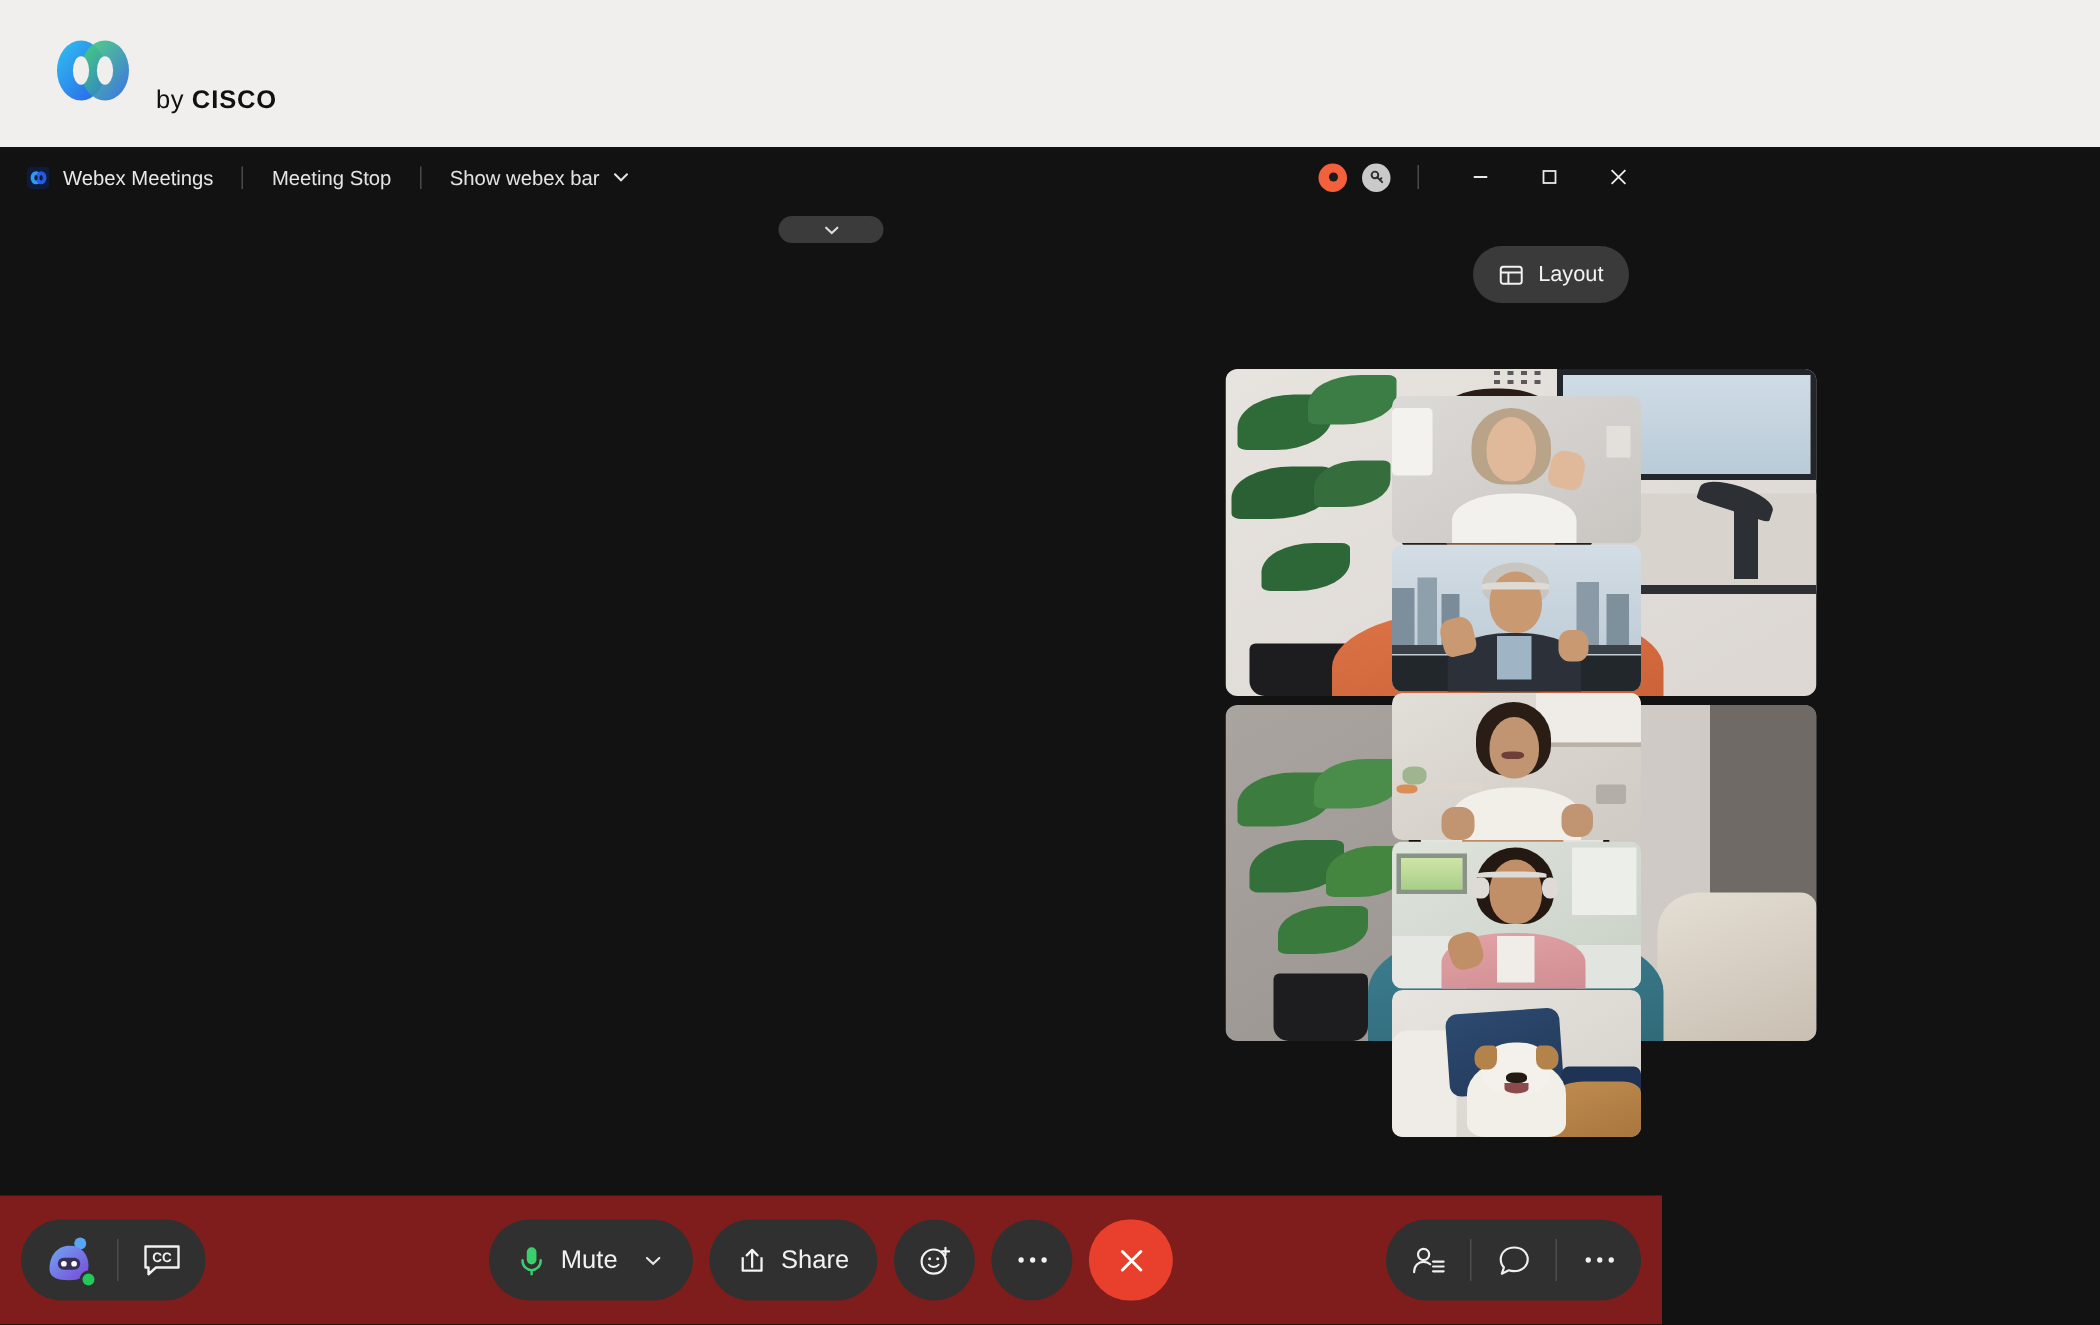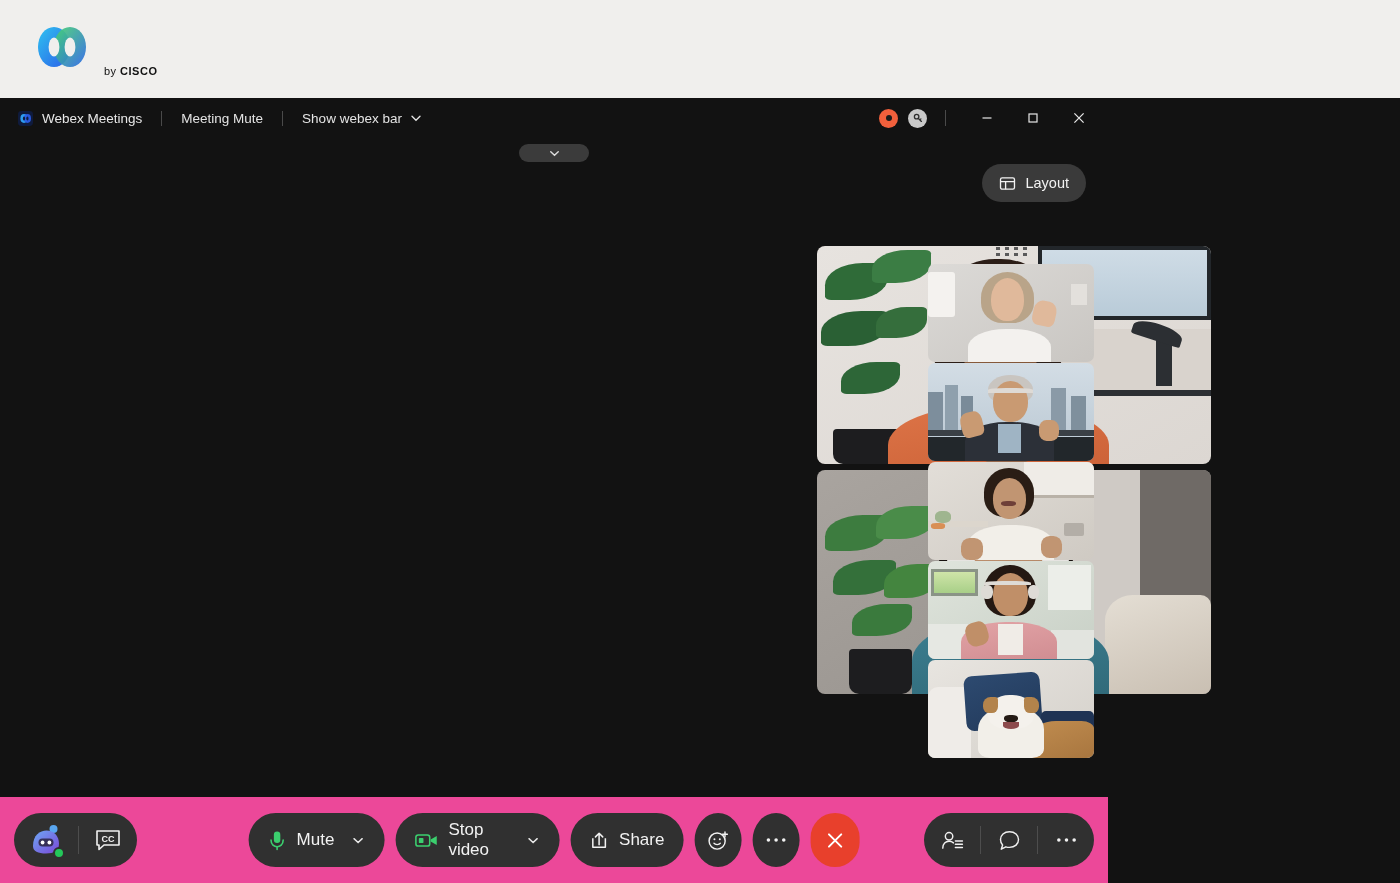--- a/index.html
+++ b/index.html
@@ -19,21 +19,21 @@
     position:relative;
   }
   .brand-lockup{ display:flex; align-items:flex-end; }
   .brand-mark{ width:56px; height:52px; margin-right:14px; margin-bottom:4px; }
   .brand-textwrap{ display:flex; flex-direction:column; align-items:flex-end; }
   .brand-word{
     font-size:54px; font-weight:700; color:#0b0b0b;
     letter-spacing:-1.5px; line-height:0.95;
   }
   .brand-by{
-    font-size:11px; color:#111; margin-top:4px; letter-spacing:0.4px;text-align:center;
+    font-size:17px; color:#111; margin-top:4px; letter-spacing:0.4px;text-align:center;
   }
   .brand-by b{ font-weight:700; letter-spacing:0.6px; }
 
   
   .app-window{
     position:relative;
     width:1108px; height:785px;
     background:#121212;
   }
 
@@ -149,21 +149,21 @@
   .m-rail{ position:absolute; background:#2f3135; }
   .m-frame{ position:absolute; background:#f4f2ee; border:9px solid #fbfaf8;
             box-shadow:0 3px 10px rgba(0,0,0,.14); }
   .m-redbar{ position:absolute; background:#e0532a; }
 
   
   .controls{
     position:absolute; left:0; bottom:0;
     width:100%; height:86px;
     display:flex; align-items:center;
-    background:#ec4899;
+    background:#7f1d1d;
   }
   .ctl-left{ position:absolute; left:14px; display:flex; }
   .ctl-center{
     position:absolute; left:50%; transform:translateX(-50%);
     display:flex; align-items:center; gap:11px;
   }
   .ctl-right{ position:absolute; right:14px; display:flex; }
 
   .seg-group{
     display:flex; align-items:center;
@@ -243,21 +243,21 @@
           <ellipse cx="9.4" cy="7.5" rx="3.6" ry="4.4" fill="#2a5de8" opacity=".93"></ellipse>
           <ellipse cx="6" cy="7.5" rx="1.1" ry="1.9" fill="#0f1b3d"></ellipse>
           <ellipse cx="9.4" cy="7.5" rx="1.1" ry="1.9" fill="#0f1b3d"></ellipse>
         </svg>
       </span>
       <span>Webex Meetings</span>
     </div>
 
     <div class="tb-sep"></div>
     <div class="tb-item">
-      <span>Meeting Mute</span>
+      <span>Meeting Stop</span>
     </div>
     <div class="tb-sep"></div>
     <div class="tb-item">
       <span>Show webex bar</span>
       <span>
         <svg viewBox="0 0 14 14" width="14" height="14">
           <path d="M3 5.2 L7 9.2 L11 5.2" stroke="#e4e4e4" stroke-width="1.35" fill="none" stroke-linecap="round"></path>
         </svg>
       </span>
     </div>
@@ -515,35 +515,20 @@
             </svg>
           </span>
           <span>Mute</span>
           <span class="chev">
             <svg viewBox="0 0 16 16" width="15" height="15">
               <path d="M3.6 6 L8 10.2 L12.4 6" stroke="#f2f2f2" stroke-width="1.5" fill="none" stroke-linecap="round"></path>
             </svg>
           </span>
         </div>
 
-        <div class="pill-btn">
-          <span>
-            <svg viewBox="0 0 26 18" width="24" height="17">
-              <rect x="1.4" y="3" width="15" height="12" rx="2.6" fill="none" stroke="#3bcf6e" stroke-width="1.7"></rect>
-              <rect x="4.6" y="6.2" width="5" height="5.6" rx="1" fill="#3bcf6e"></rect>
-              <path d="M17.4 8 L24 4 V14 L17.4 10 Z" fill="#3bcf6e"></path>
-            </svg>
-          </span>
-          <span>Stop video</span>
-          <span class="chev">
-            <svg viewBox="0 0 16 16" width="15" height="15">
-              <path d="M3.6 6 L8 10.2 L12.4 6" stroke="#f2f2f2" stroke-width="1.5" fill="none" stroke-linecap="round"></path>
-            </svg>
-          </span>
-        </div>
 
         <div class="pill-btn">
           <span>
             <svg viewBox="0 0 20 20" width="19" height="19">
               <path d="M3.4 7.6 V17 H16.6 V7.6" stroke="#f2f2f2" stroke-width="1.6" fill="none" stroke-linejoin="round"></path>
               <path d="M10 14.4 V2.6 M6.2 6.2 L10 2.4 L13.8 6.2" stroke="#f2f2f2" stroke-width="1.6" fill="none" stroke-linecap="round" stroke-linejoin="round"></path>
             </svg>
           </span>
           <span>Share</span>
         </div>

